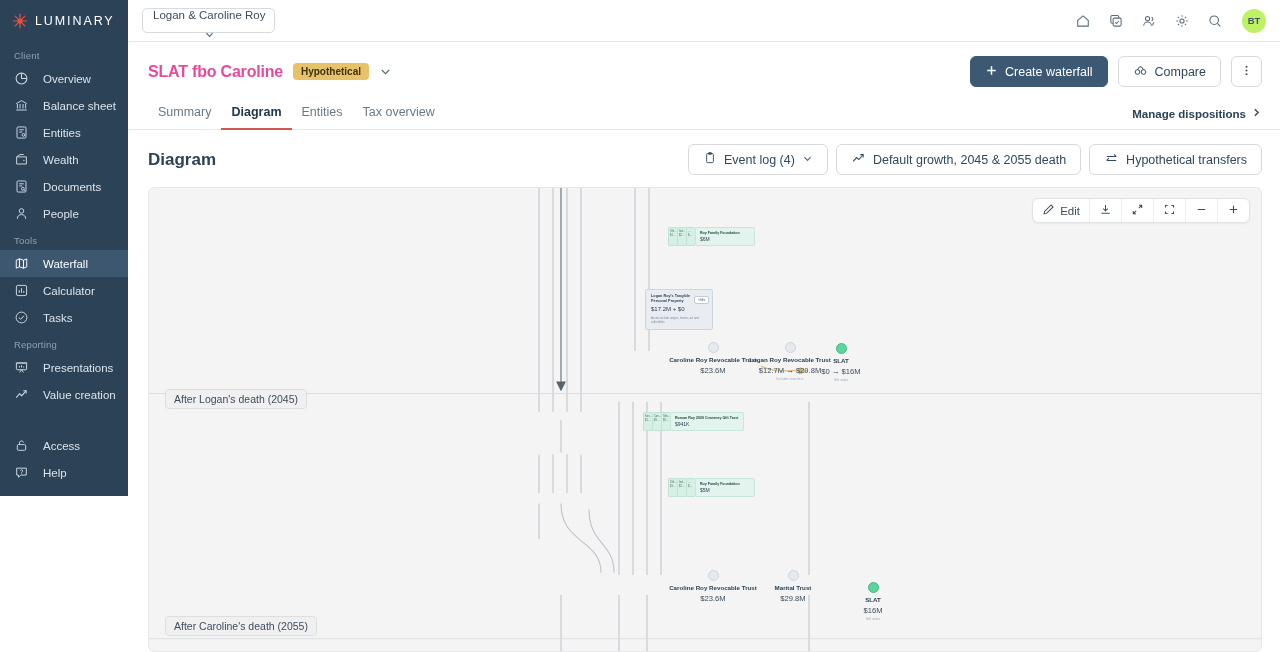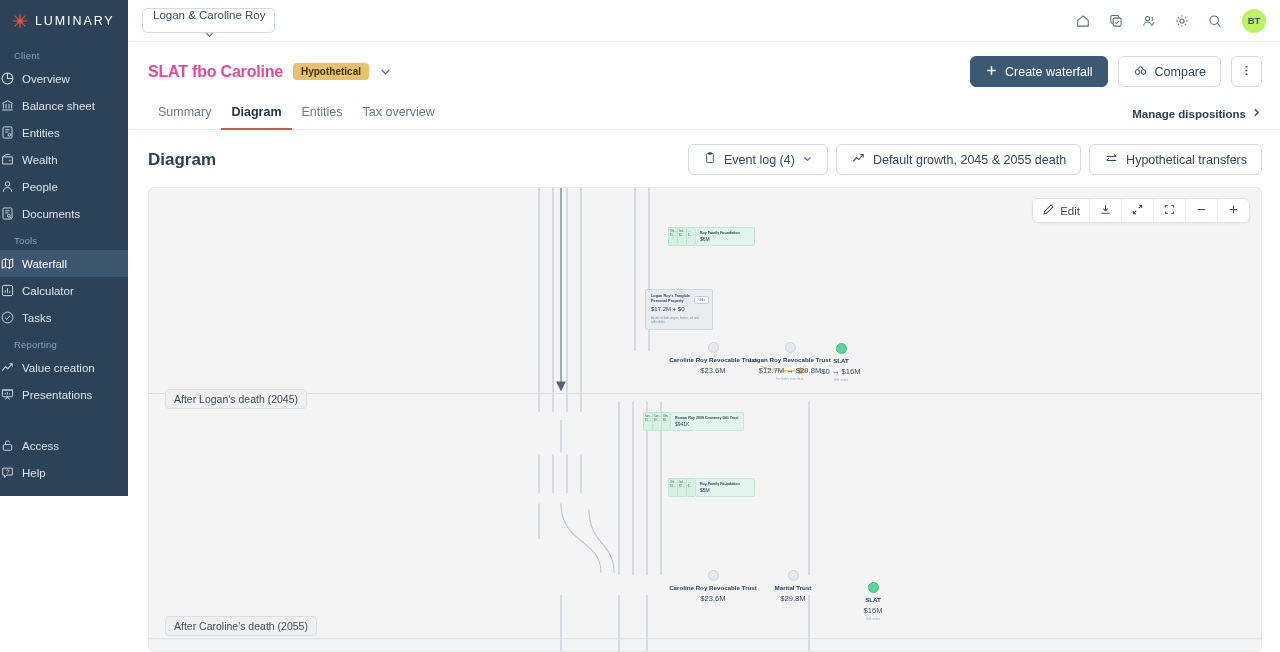--- a/index.html
+++ b/index.html
@@ -30,22 +30,22 @@
   .brand-mark { width: 16px; height: 16px; flex: 0 0 16px; }
   .brand-text {
     font-size: 12.5px; letter-spacing: 1.9px;
     color: #ffffff; font-weight: 400;
   }
   .nav-group-label {
     font-size: 9.5px; color: #8ea2b5;
     padding: 8px 0 4px 14px; letter-spacing: .2px;
   }
   .nav-item {
-    display: flex; align-items: center; gap: 7px;
-    height: 27px; 
+    display: flex; align-items: center; gap: 14px;
+    height: 27px; padding-left: 14px;
     font-size: 11.5px; color: #dbe3ea; cursor: pointer;
   }
   .nav-item.active { background: #3d5770; color: #ffffff; }
   .nav-item .ic { width: 15px; height: 15px; flex: 0 0 15px; display: block; }
   .nav-spacer { flex: 1 1 auto; }
   .nav-bottom { padding-bottom: 10px; }
 
   
   .main { flex: 1 1 auto; display: flex; flex-direction: column; min-width: 0; background:#fff;}
   .topbar {
@@ -232,33 +232,33 @@
     <div class="nav-item">
       <span class="ic"><svg viewBox="0 0 20 20" width="15" height="15" fill="none" stroke="#cdd8e2" stroke-width="1.3">
             <path d="M3.5 6.5h13v9.5h-13z"></path>
             <path d="M3.5 6.5 8 3.4h5"></path>
             <circle cx="13.2" cy="11.2" r=".9" fill="#cdd8e2" stroke="none"></circle>
           </svg></span>
       <span>Wealth</span>
     </div>
     <div class="nav-item">
       <span class="ic"><svg viewBox="0 0 20 20" width="15" height="15" fill="none" stroke="#cdd8e2" stroke-width="1.3">
-            <circle cx="10" cy="6.6" r="3"></circle>
-            <path d="M4.4 17c0-3.4 2.5-5.6 5.6-5.6s5.6 2.2 5.6 5.6"></path>
-          </svg></span>
-      <span>People</span>
-    </div>
-    <div class="nav-item">
-      <span class="ic"><svg viewBox="0 0 20 20" width="15" height="15" fill="none" stroke="#cdd8e2" stroke-width="1.3">
             <rect x="4" y="2.6" width="12" height="14.8" rx="1.6"></rect>
             <path d="M7 6.4h6M7 9.2h4"></path>
             <circle cx="11.8" cy="13" r="1.9"></circle>
             <path d="M13.3 14.5 14.8 16"></path>
           </svg></span>
       <span>Documents</span>
+    </div>
+    <div class="nav-item">
+      <span class="ic"><svg viewBox="0 0 20 20" width="15" height="15" fill="none" stroke="#cdd8e2" stroke-width="1.3">
+            <circle cx="10" cy="6.6" r="3"></circle>
+            <path d="M4.4 17c0-3.4 2.5-5.6 5.6-5.6s5.6 2.2 5.6 5.6"></path>
+          </svg></span>
+      <span>People</span>
     </div>
 
     <div class="nav-group-label">Tools</div>
     <div class="nav-item active">
       <span class="ic"><svg viewBox="0 0 20 20" width="15" height="15" fill="none" stroke="#ffffff" stroke-width="1.3">
             <path d="M3 5.6 7.3 3.8v10.6L3 16.2z"></path>
             <path d="M7.3 3.8l5.4 1.9v10.6L7.3 14.4z"></path>
             <path d="M12.7 5.7 17 3.8v10.6l-4.3 1.9z"></path>
           </svg></span>
       <span>Waterfall</span>
@@ -273,33 +273,33 @@
     <div class="nav-item">
       <span class="ic"><svg viewBox="0 0 20 20" width="15" height="15" fill="none" stroke="#cdd8e2" stroke-width="1.3">
             <circle cx="10" cy="10" r="7.2"></circle>
             <path d="M6.6 10.1 9 12.4l4.4-4.8"></path>
           </svg></span>
       <span>Tasks</span>
     </div>
 
     <div class="nav-group-label">Reporting</div>
     <div class="nav-item">
+      <span class="ic"><svg viewBox="0 0 20 20" width="15" height="15" fill="none" stroke="#cdd8e2" stroke-width="1.3">
+            <rect x="3.2" y="4" width="13.6" height="9" rx="1.2"></rect>
+            <path d="M2.4 4h15.2M7.4 16.6 10 13l2.6 3.6"></path>
+            <path d="M7.2 10V8M10 10V7M12.8 10V8.6"></path>
+          </svg></span>
+      <span>Presentations</span>
+    </div>
+    <div class="nav-item">
       <span class="ic"><svg viewBox="0 0 20 20" width="15" height="15" fill="none" stroke="#cdd8e2" stroke-width="1.4">
             <path d="M3 14.2 7.4 9l3 2.6L16 5.2"></path>
             <path d="M12.4 5h3.8v3.8"></path>
           </svg></span>
       <span>Value creation</span>
-    </div>
-    <div class="nav-item">
-      <span class="ic"><svg viewBox="0 0 20 20" width="15" height="15" fill="none" stroke="#cdd8e2" stroke-width="1.3">
-            <rect x="3.2" y="4" width="13.6" height="9" rx="1.2"></rect>
-            <path d="M2.4 4h15.2M7.4 16.6 10 13l2.6 3.6"></path>
-            <path d="M7.2 10V8M10 10V7M12.8 10V8.6"></path>
-          </svg></span>
-      <span>Presentations</span>
     </div>
 
     <div class="nav-spacer"></div>
     <div class="nav-bottom">
       <div class="nav-item">
         <span class="ic"><svg viewBox="0 0 20 20" width="15" height="15" fill="none" stroke="#cdd8e2" stroke-width="1.3">
               <rect x="4.4" y="8.8" width="11.2" height="7.6" rx="1.6"></rect>
               <path d="M7.2 8.8V6.6a2.9 2.9 0 0 1 5.7-.5"></path>
             </svg></span>
         <span>Access</span>

